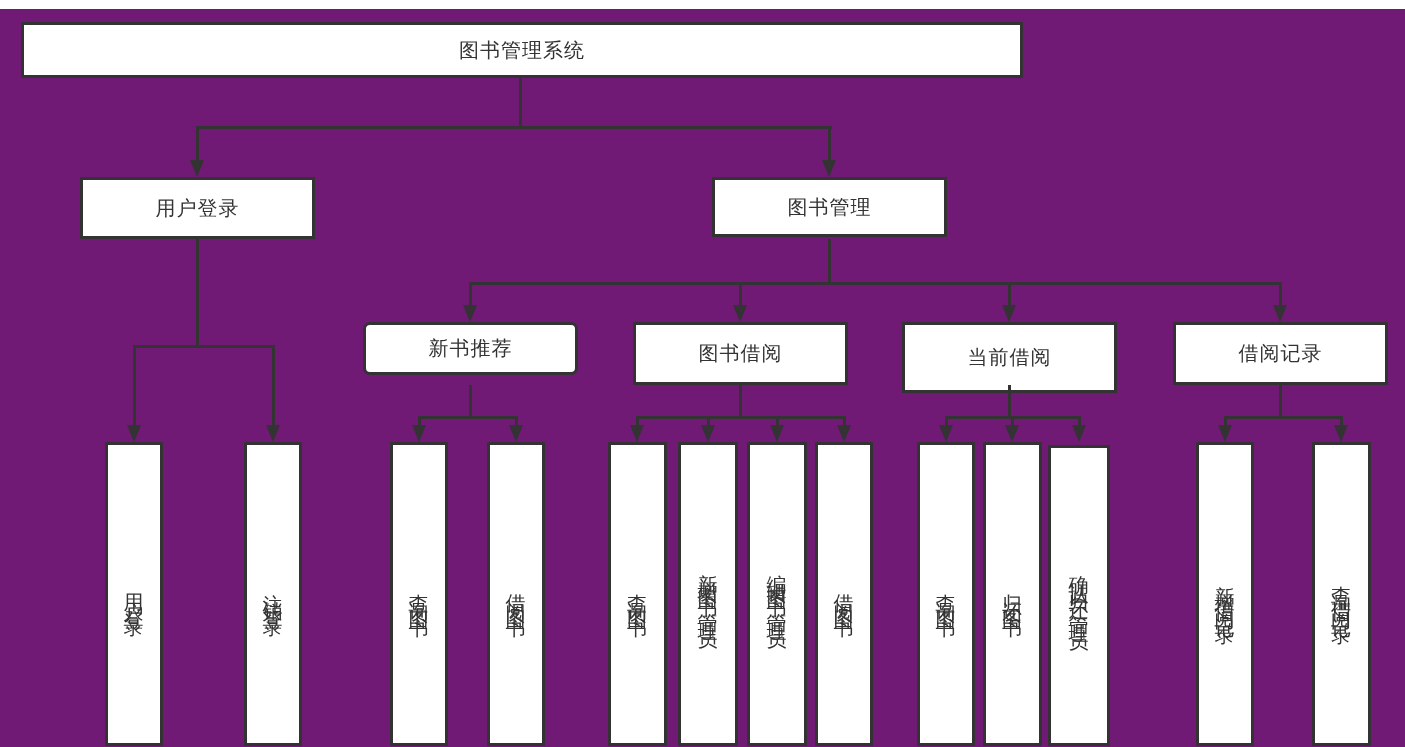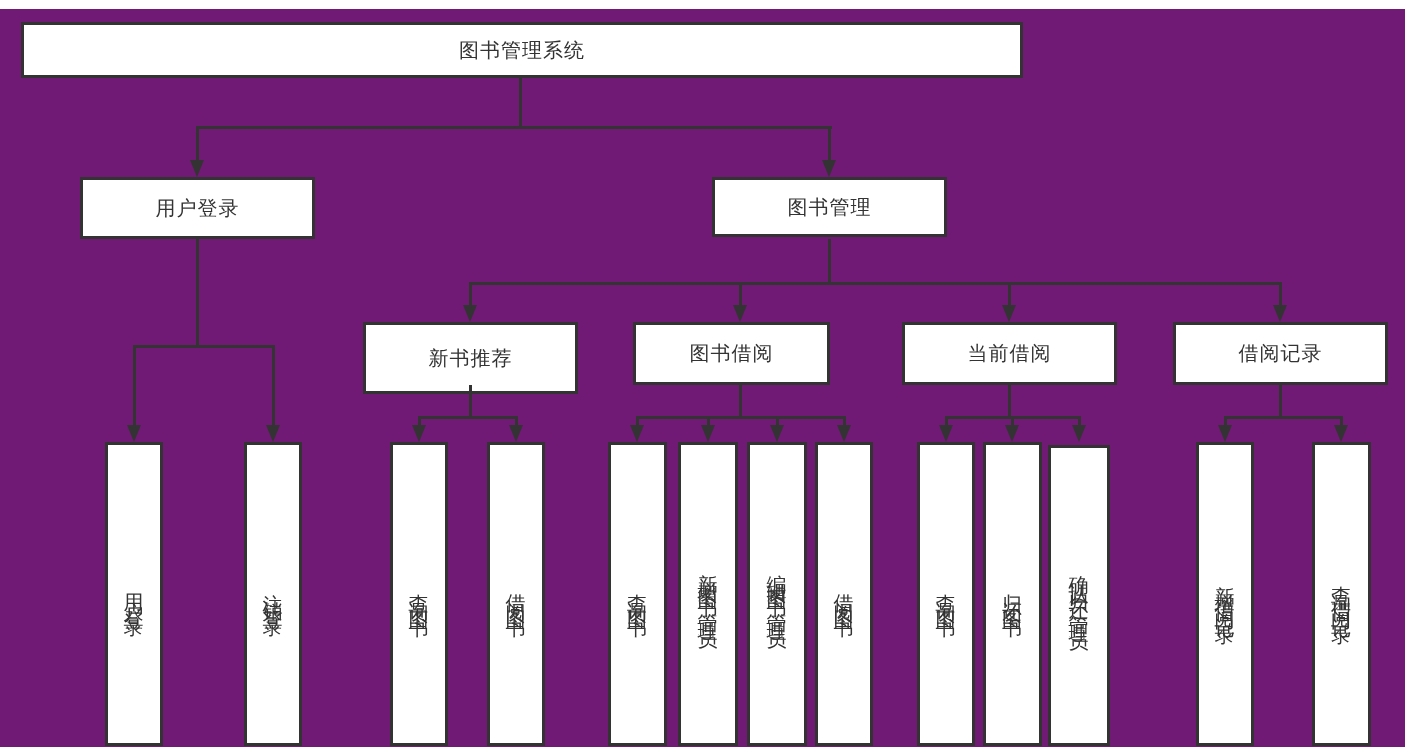--- a/index.html
+++ b/index.html
@@ -68,23 +68,23 @@
   <i class="ln" style="left:469px;top:273px;width:813px;height:3px;"></i>
   <i class="ln" style="left:469px;top:273px;width:3px;height:28px;"></i>
   <i class="ln" style="left:739px;top:273px;width:3px;height:28px;"></i>
   <i class="ln" style="left:1008px;top:273px;width:3px;height:28px;"></i>
   <i class="ln" style="left:1279px;top:273px;width:3px;height:28px;"></i>
   <i class="arr" style="left:463px;top:296px;"></i>
   <i class="arr" style="left:733px;top:296px;"></i>
   <i class="arr" style="left:1002px;top:296px;"></i>
   <i class="arr" style="left:1273px;top:296px;"></i>
 
-  <div class="box hbox" style="left:363px;top:313px;width:215px;height:72px;">新书推荐</div>
-  <div class="box hbox" style="left:633px;top:313px;width:197px;height:63px;">图书借阅</div>
-  <div class="box hbox" style="left:902px;top:313px;width:215px;height:63px;">当前借阅</div>
+  <div class="box hbox" style="left:363px;top:313px;width:215px;height:53px;border-radius:7px;">新书推荐</div>
+  <div class="box hbox" style="left:633px;top:313px;width:215px;height:63px;">图书借阅</div>
+  <div class="box hbox" style="left:902px;top:313px;width:215px;height:71px;">当前借阅</div>
   <div class="box hbox" style="left:1173px;top:313px;width:215px;height:63px;">借阅记录</div>
 
   <i class="ln" style="left:196px;top:230px;width:3px;height:109px;"></i>
   <i class="ln" style="left:133px;top:336px;width:142px;height:3px;"></i>
   <i class="ln" style="left:133px;top:336px;width:3px;height:85px;"></i>
   <i class="ln" style="left:272px;top:336px;width:3px;height:85px;"></i>
   <i class="arr" style="left:127px;top:416px;"></i>
   <i class="arr" style="left:266px;top:416px;"></i>
 
   <i class="ln" style="left:469px;top:376px;width:3px;height:34px;"></i>

